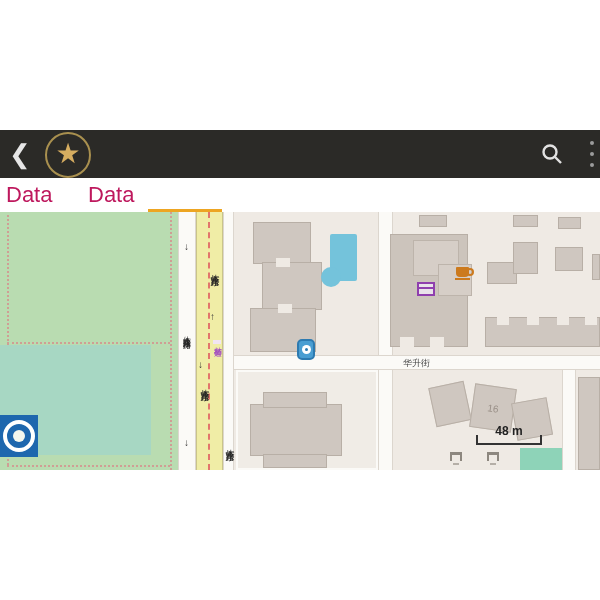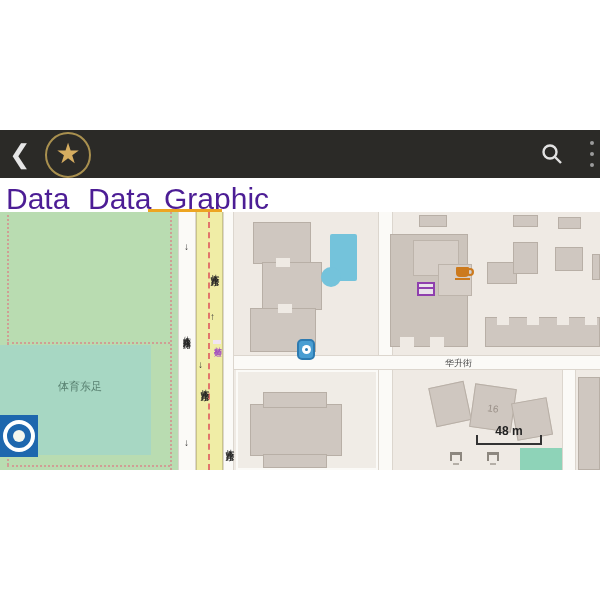--- a/index.html
+++ b/index.html
@@ -11,21 +11,21 @@
         font-size:26px;line-height:36px;text-align:center;}
   .starbadge{position:absolute;left:45px;top:2px;width:42px;height:42px;border:2px solid #a9904f;
              border-radius:50%;display:flex;align-items:center;justify-content:center;}
   .starbadge span{color:#d6ad60;font-size:28px;line-height:1;margin-top:-2px;}
   .searchicon{position:absolute;left:540px;top:12px;width:24px;height:24px;}
   .dots{position:absolute;left:588px;top:11px;width:8px;height:26px;display:flex;
         flex-direction:column;justify-content:space-between;align-items:center;}
   .dots i{width:4px;height:4px;border-radius:50%;background:#9b9b9b;display:block;}
   
   .tabbar{position:absolute;left:0;top:178px;width:600px;height:34px;background:#fff;}
-  .tab{position:absolute;top:4px;font-size:30px;color:#4c1d95;}
+  .tab{position:absolute;top:4px;font-size:22px;color:#be185d;}
   .tab.t0{left:6px;} .tab.t1{left:88px;} .tab.t2{left:164px;}
   .tabline{position:absolute;left:148px;top:31px;width:74px;height:3px;background:#eda522;}
   
   .map{position:absolute;left:0;top:212px;width:600px;height:258px;background:#efeae4;overflow:hidden;}
   .abs{position:absolute;}
   .bldg{position:absolute;background:#cfc7c0;border:1px solid #b8afa6;box-sizing:border-box;}
   .bldg2{position:absolute;background:#d6cec7;border:1px solid #bdb4ab;box-sizing:border-box;}
   .notch{position:absolute;background:#efeae4;}
   .road-v{position:absolute;background:#fbfaf7;border-left:1px solid #dcd6ce;border-right:1px solid #dcd6ce;box-sizing:border-box;}
   .road-h{position:absolute;background:#fbfaf7;border-top:1px solid #dcd6ce;border-bottom:1px solid #dcd6ce;box-sizing:border-box;}
@@ -79,35 +79,33 @@
     <div class="dots">
         <i></i>
         <i></i>
         <i></i>
       </div>
   </div>
 
   <div class="tabbar">
     <div class="tab t0">Data</div>
     <div class="tab t1">Data</div>
-    <div class="tab t2">Graphic</div>
     <div class="tabline"></div>
   </div>
 
   <div class="map">
 
     <div class="abs" style="left:0;top:0;width:178px;height:258px;background:#b9dcb1;"></div>
     <div class="dotted-v" style="left:7px;top:3px;height:250px;"></div>
     <div class="dotted-v" style="left:170px;top:0;height:258px;"></div>
     <div class="dotted-h" style="left:7px;top:130px;width:163px;"></div>
     <div class="dotted-h" style="left:7px;top:253px;width:163px;"></div>
 
     <div class="abs" style="left:0;top:133px;width:151px;height:110px;background:#a7d7c3;"></div>
     <div class="abs" style="left:30px;top:166px;width:100px;text-align:center;font-size:11px;color:#577f6f;line-height:1.6;">
-      <div>体育东足</div>
     </div>
 
     <div class="marker">
       <div class="ring">
           <div class="core"></div>
         </div>
     </div>
 
     <div class="road-v" style="left:178px;top:0;width:18px;height:258px;"></div>
     <div class="arrow" style="left:184px;top:30px;">↓</div>
@@ -119,21 +117,21 @@
     <div class="vtext abs" style="left:210px;top:55px;font-size:9px;">体育东路</div>
     <div class="arrow" style="left:210px;top:100px;">↑</div>
     <div class="arrow" style="left:198px;top:148px;">↓</div>
     <div class="vtext abs" style="left:213px;top:128px;font-size:8px;color:#a34fc0;background:#f1e5f2;">林和街道</div>
     <div class="vtext abs" style="left:200px;top:170px;font-size:9px;">体育东路</div>
 
     <div class="road-v" style="left:223px;top:0;width:11px;height:258px;"></div>
     <div class="vtext abs" style="left:225px;top:230px;font-size:9px;">体育东路</div>
 
     <div class="road-h" style="left:234px;top:143px;width:366px;height:15px;"></div>
-    <div class="abs" style="left:403px;top:145px;font-size:9px;color:#444;margin-left:42px;">华升街</div>
+    <div class="abs" style="left:403px;top:145px;font-size:9px;color:#444;">华升街</div>
 
     <div class="road-v" style="left:378px;top:0;width:15px;height:143px;"></div>
     <div class="road-v" style="left:378px;top:158px;width:15px;height:100px;"></div>
 
     <div class="bldg" style="left:253px;top:10px;width:58px;height:42px;"></div>
     <div class="bldg" style="left:262px;top:50px;width:60px;height:48px;"></div>
     <div class="bldg" style="left:250px;top:96px;width:66px;height:44px;"></div>
     <div class="notch" style="left:276px;top:46px;width:14px;height:9px;"></div>
     <div class="notch" style="left:278px;top:92px;width:14px;height:9px;"></div>
 

